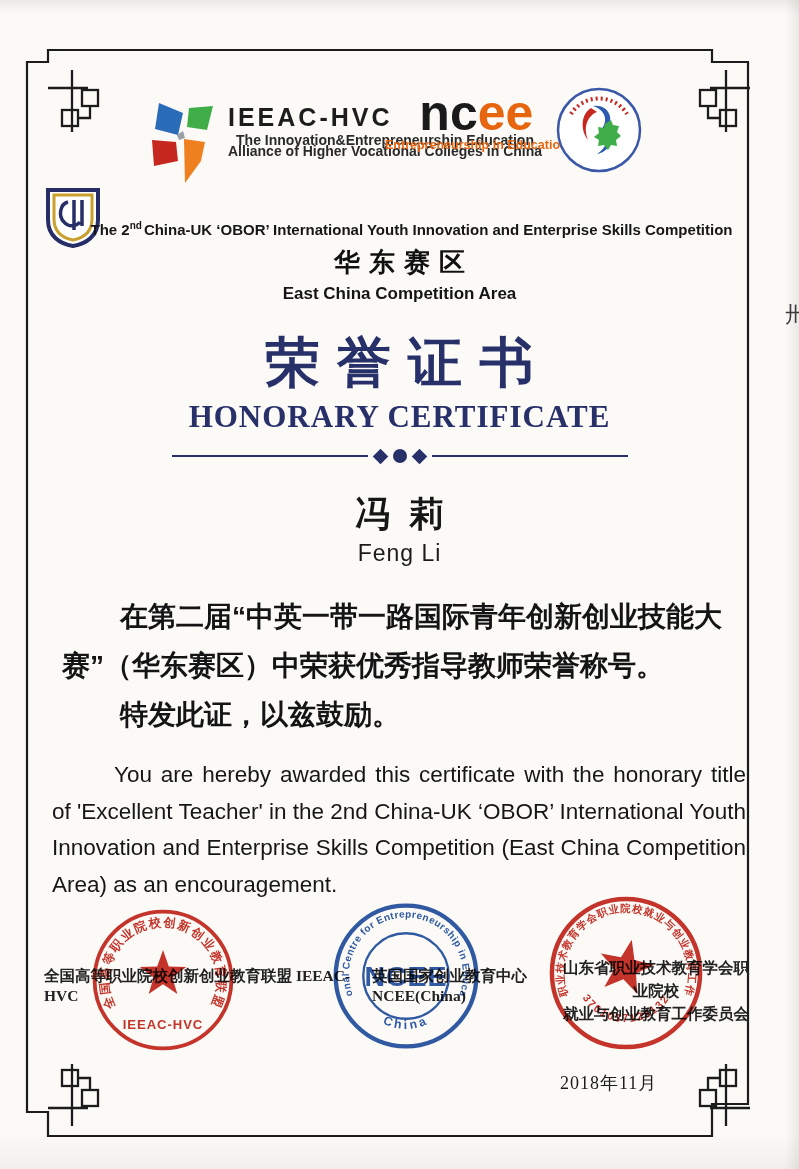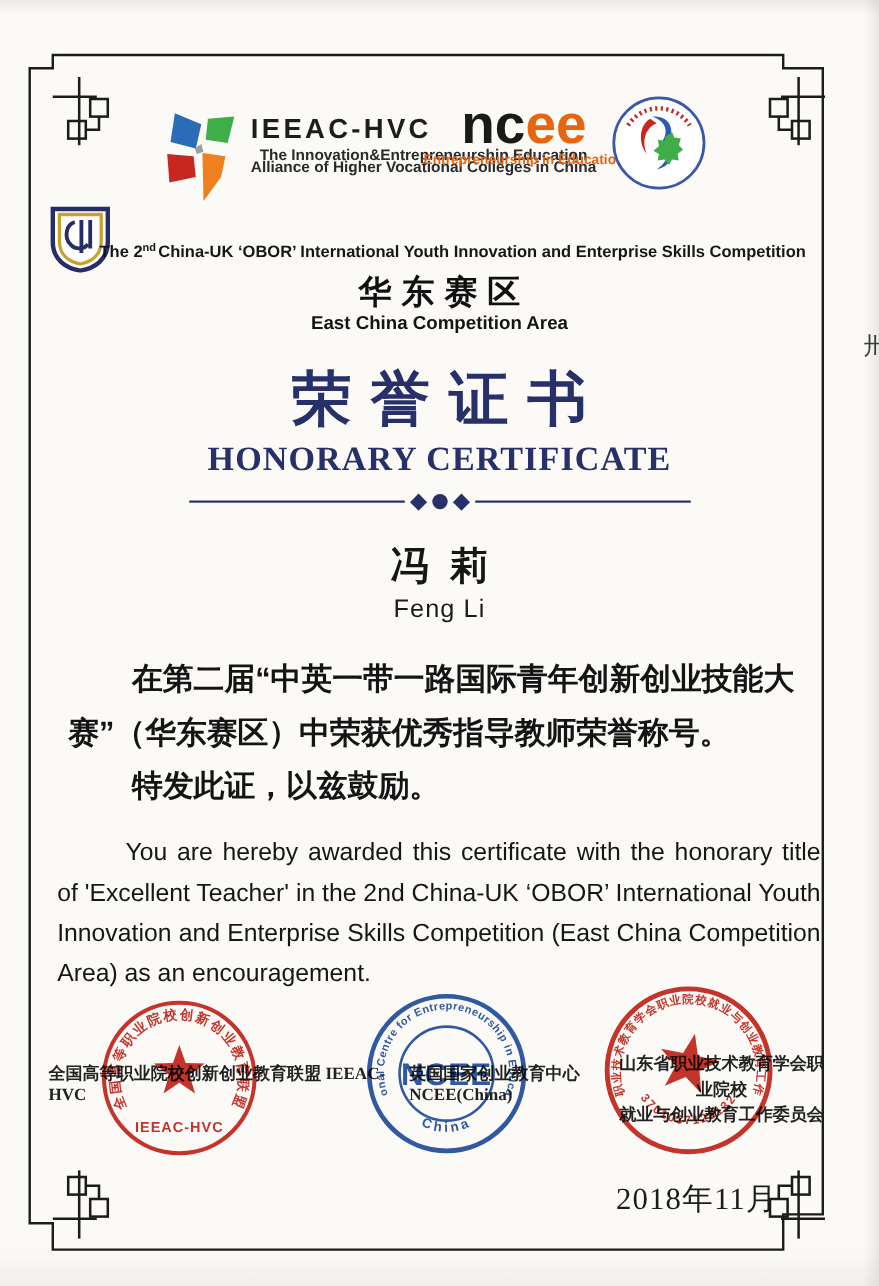--- a/index.html
+++ b/index.html
@@ -15,21 +15,21 @@
   
   .ieeac-name{font-size:25px;font-weight:800;letter-spacing:3px;color:#1d1d1d;}
   .ieeac-tag{font-size:14px;font-weight:700;color:#2a2a2a;line-height:11px;margin-top:3px;text-align:center;}
   .ncee-word{font-size:50px;font-weight:800;letter-spacing:0;line-height:46px;}
   .ncee-black{color:#1a1a1a;} .ncee-orange{color:#e8650f;}
   .ncee-tag{font-size:12.5px;font-weight:700;color:#e8650f;margin-top:2px;}
   
   .title-zh{top:187px;font-size:27px;font-weight:800;color:#111;letter-spacing:1px;padding-left:60px;}
   .title-en{top:220px;font-size:15px;font-weight:700;color:#161616;letter-spacing:0;padding-left:24px;}
   .title-en .sup{font-size:10px;vertical-align:super;}
-  .region-zh{top:245px;font-size:30px;font-weight:800;color:#101010;letter-spacing:9px;padding-left:9px;}
+  .region-zh{top:245px;font-size:26px;font-weight:800;color:#101010;letter-spacing:9px;padding-left:9px;}
   .region-en{top:284px;font-size:17px;font-weight:700;color:#141414;}
   
   .cert-zh{top:327px;font-size:54px;font-weight:700;color:#28306a;letter-spacing:.32em;padding-left:.32em;
            font-family:"Liberation Sans",sans-serif;}
   .cert-en{top:399px;font-size:31px;font-weight:700;color:#28306a;letter-spacing:1px;
            font-family:"Liberation Serif",serif;}
   .divider{top:449px;display:flex;align-items:center;justify-content:center;gap:7px;}
   .divider .line{width:196px;height:2px;background:#28306a;}
   .divider .dmd{width:11px;height:11px;background:#28306a;transform:rotate(45deg);}
   .divider .dot{width:14px;height:14px;background:#28306a;border-radius:50%;}
@@ -40,21 +40,21 @@
   .body-zh{left:62px;right:66px;top:592px;font-size:28px;font-weight:600;color:#141414;line-height:49px;}
   .body-zh .ind{text-indent:58px;}
   .body-en{left:52px;right:53px;top:757px;font-size:22.5px;color:#161616;line-height:36.5px;
            text-indent:62px;text-align:justify;}
   
   .sig{font-family:"Liberation Serif",serif;font-weight:600;color:#222;font-size:15.5px;z-index:2;}
   .sig-left{left:44px;top:966px;width:330px;}
   .sig-mid{left:372px;top:966px;width:195px;}
   .sig-right{left:556px;top:956px;width:200px;text-align:center;line-height:23px;}
   .seal{z-index:3;mix-blend-mode:multiply;opacity:.92;}
-  .date{left:560px;top:1071px;font-family:"Liberation Serif",serif;font-size:28px;color:#1c1c1c;
+  .date{left:560px;top:1071px;font-family:"Liberation Serif",serif;font-size:18px;color:#1c1c1c;
         letter-spacing:1px;z-index:2;text-align:right;}
   .bleed{right:0px;color:#3a3a3a;font-size:22px;width:14px;overflow:hidden;z-index:2;}
 </style>
 </head>
 <body>
 
 <div id="page">
 
   <svg id="frame" width="799" height="1169" viewBox="0 0 799 1169">
     <defs>

